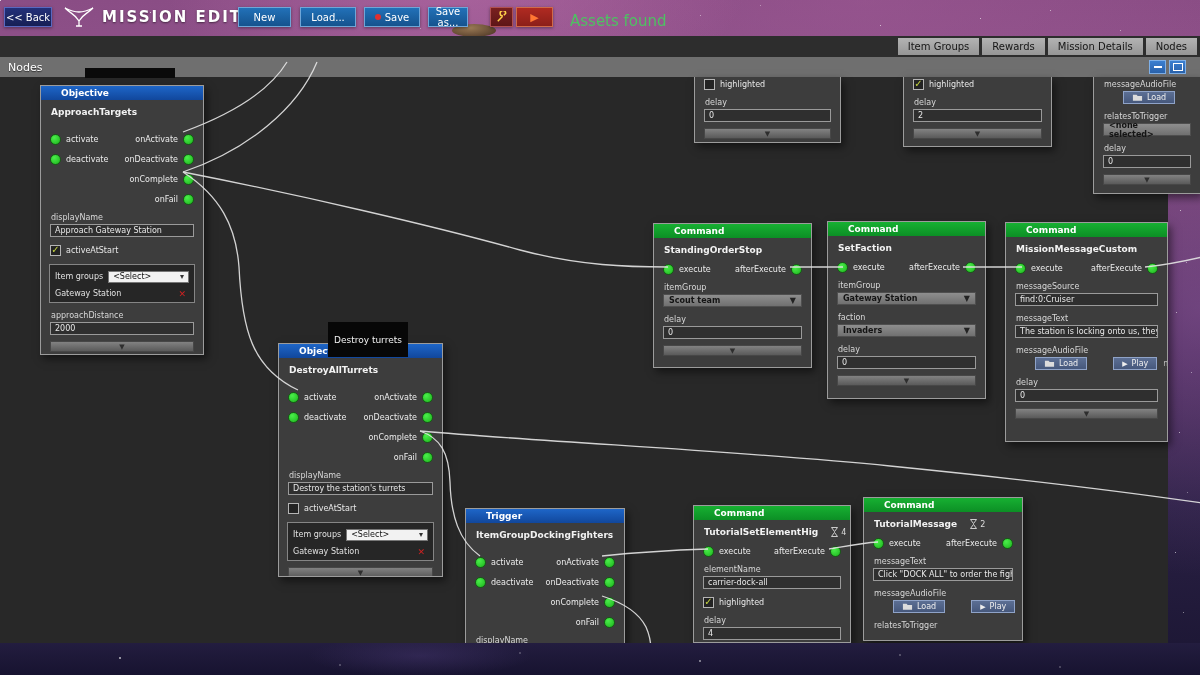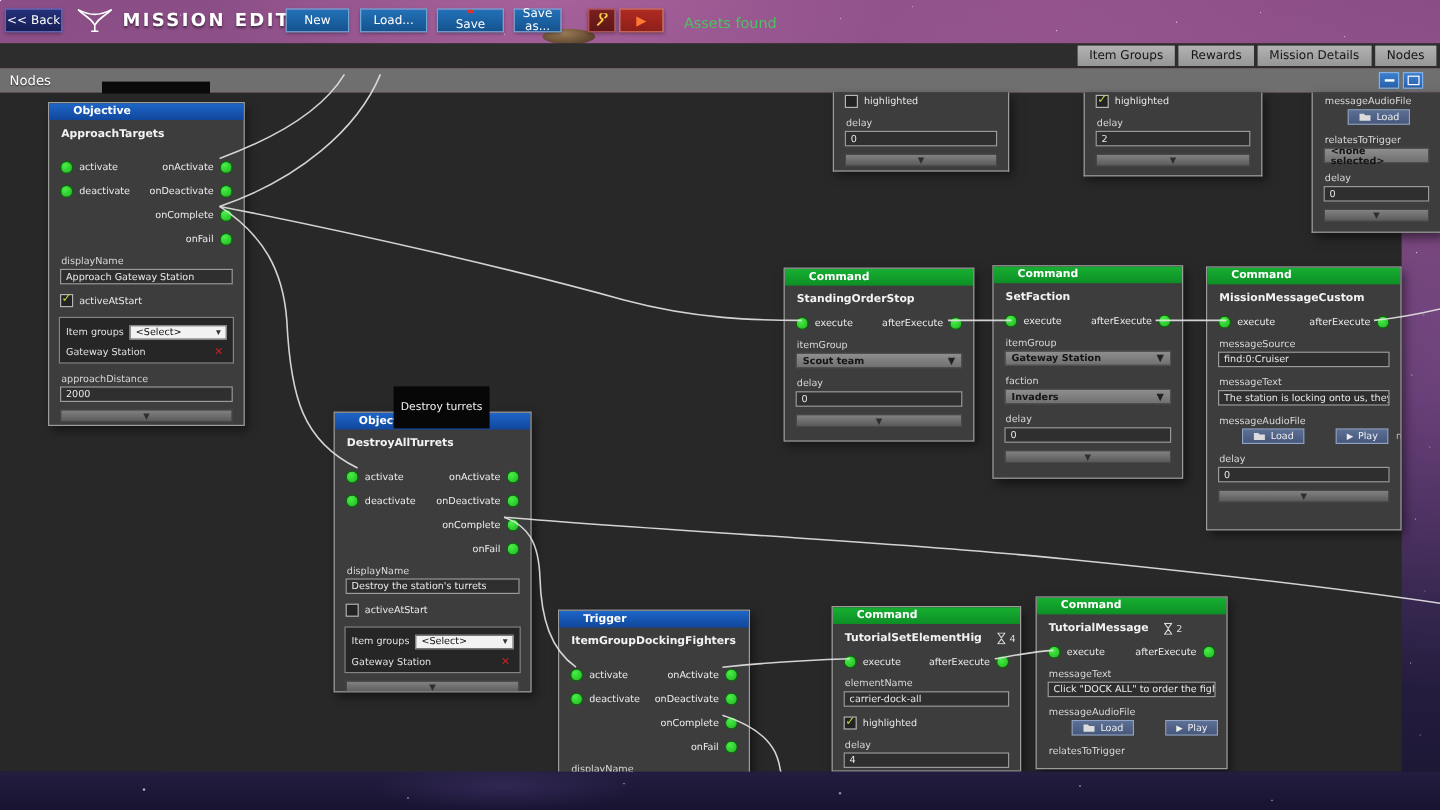--- a/index.html
+++ b/index.html
@@ -23,21 +23,21 @@
   .winbtn .sq{width:8px;height:6px;border:1.5px solid #fff;}
   
   .topbar{position:absolute;left:0;top:0;width:1200px;height:36px;z-index:4;}
   .tbtn{position:absolute;top:7px;height:20px;box-sizing:border-box;display:flex;align-items:center;justify-content:center;font-size:10px;color:#fff;background:linear-gradient(#2271b8,#15538e);border:1px solid #6fa6d8;box-shadow:0 1px 3px rgba(0,0,0,.4);gap:4px;text-align:center;}
   .backbtn{left:4px;width:48px;background:linear-gradient(#24307a,#161f55);border:1px solid #5a68c0;}
   .logo{position:absolute;left:62px;top:4px;}
   .apptitle{position:absolute;left:102px;top:8px;font-size:15px;font-weight:bold;color:#fff;letter-spacing:2px;text-shadow:0 1px 2px rgba(0,0,0,.5);}
   .reddot{width:6px;height:6px;border-radius:50%;background:#e03030;}
   .wrenchbtn{left:490px;width:23px;background:linear-gradient(#7a2020,#5e1616);border:1px solid #b05050;}
   .playbtn{left:516px;width:37px;background:linear-gradient(#b02a22,#8c1f19);border:1px solid #d06a4a;color:#ff7733;font-size:11px;}
-  .assets{position:absolute;left:570px;top:12px;font-size:12px;color:#4ec162;}
+  .assets{position:absolute;left:570px;top:12px;font-size:15px;color:#4ec162;}
   .asteroid{position:absolute;left:452px;top:24px;width:44px;height:13px;border-radius:50%;z-index:2;background:radial-gradient(ellipse at 40% 30%,#9a7a55,#5f4630 70%,#3c2c1e);}
   
   .canvas{position:absolute;left:0;top:77px;width:1168px;height:566px;background:#282828;z-index:2;}
   .blackbar{position:absolute;left:85px;top:68px;width:90px;height:10px;background:#0a0a0a;z-index:6;}
   .tooltip{position:absolute;left:328px;top:322px;height:15px;background:#070707;color:#f2f2f2;font-size:9px;display:flex;align-items:center;padding:10px 6px;z-index:6;}
   .bottomstrip{position:absolute;left:0;top:643px;width:1200px;height:32px;z-index:7;
     background:radial-gradient(160px 30px at 35% 40%, rgba(90,70,140,.30), transparent 70%),
     radial-gradient(1.5px 1.5px at 120px 15px,#fff,transparent),radial-gradient(1px 1px at 340px 22px,rgba(255,255,255,.8),transparent),
     radial-gradient(1px 1px at 520px 10px,rgba(255,255,255,.7),transparent),radial-gradient(1.5px 1.5px at 700px 18px,rgba(255,255,255,.8),transparent),
     radial-gradient(1px 1px at 900px 12px,rgba(255,255,255,.8),transparent),radial-gradient(1px 1px at 1060px 24px,rgba(255,255,255,.7),transparent),
@@ -87,21 +87,21 @@
           <path d="M3 4 C9 10 13 10 17 17 C21 10 25 10 31 4 C25 7 20 8 17 8 C14 8 9 7 3 4 Z M17 17 L17 22 M14 22 h6" stroke="#fff" stroke-width="1.3" fill="none"></path>
         </svg>
     </div>
     <div class="apptitle">MISSION EDITOR</div>
     <div class="tbtn" style="left:238px;width:53px;">
         <span>New</span>
       </div>
     <div class="tbtn" style="left:300px;width:56px;">
         <span>Load...</span>
       </div>
-    <div class="tbtn" style="left:364px;width:56px;flex-direction:column;">
+    <div class="tbtn" style="left:364px;width:56px;">
         <span class="reddot"></span>
         <span>Save</span>
       </div>
     <div class="tbtn" style="left:428px;width:40px;">
         <span>Save as...</span>
       </div>
     <div class="tbtn wrenchbtn">
       <svg width="13" height="13" viewBox="0 0 14 14">
           <path d="M3 11 L8 6 M8.5 5.5 a3 3 0 1 1 3 -3 l-2 2" stroke="#ffd24a" stroke-width="1.6" fill="none"></path>
         </svg>

